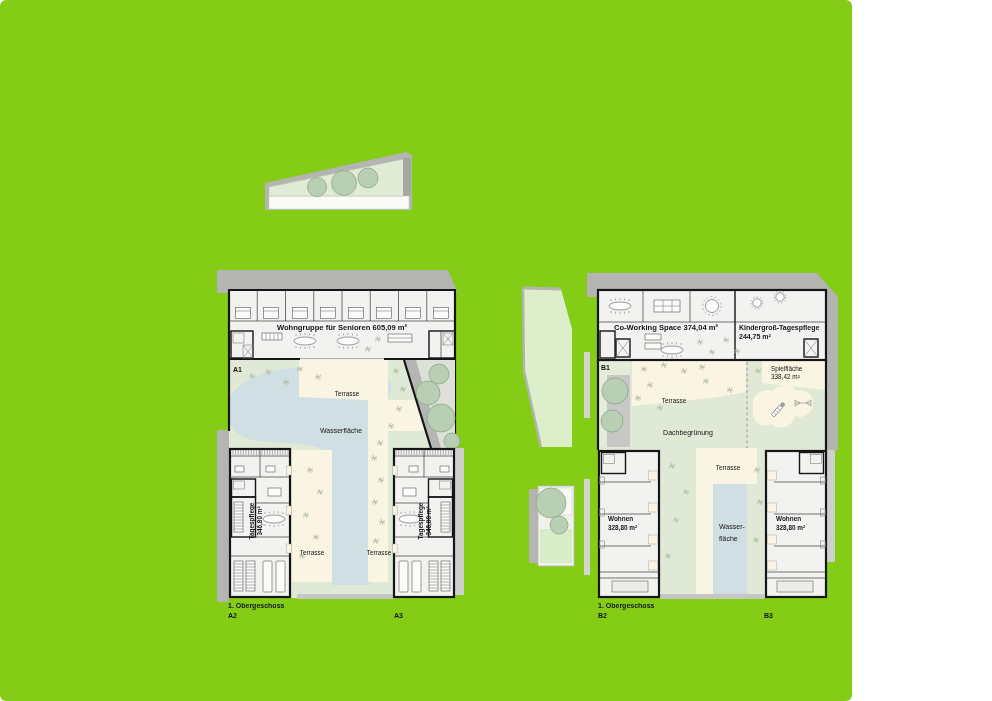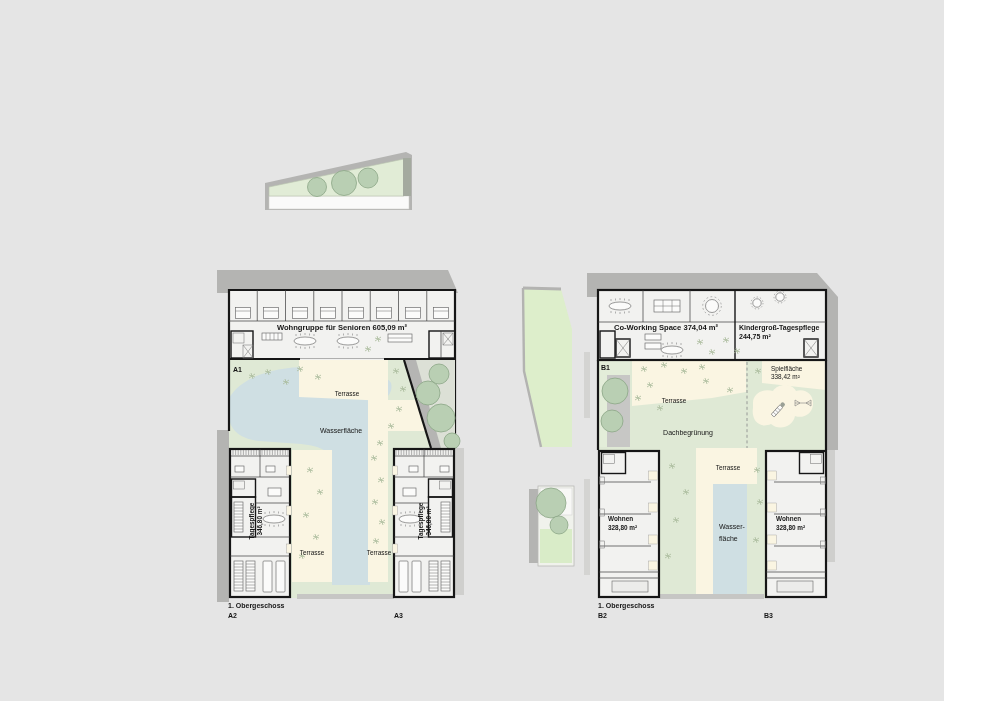--- a/index.html
+++ b/index.html
@@ -1,16 +1,16 @@
 <!DOCTYPE html>
 <html><head>
 <meta charset="utf-8">
 <style>
   html,body{margin:0;padding:0;background:#ffffff;}
-  .page{width:944px;height:701px;position:relative;background:#e5e5e5;overflow:hidden;}
+  .page{width:852px;height:701px;position:relative;background:#84cc16;overflow:hidden;border-radius:6px;}
   svg{display:block;}
   text{font-family:"Liberation Sans","DejaVu Sans",sans-serif;fill:#161616;}
   .tb{font-weight:bold;}
   .s8{font-size:7.6px;}
   .s7{font-size:7px;}
   .s65{font-size:6.4px;}
   .mid{text-anchor:middle;}
   .wall{fill:none;stroke:#161616;stroke-width:2.2;stroke-linejoin:miter;}
   .wallmed{fill:none;stroke:#161616;stroke-width:1.4;}
   .ln{fill:none;stroke:#3a3a3a;stroke-width:0.7;}

